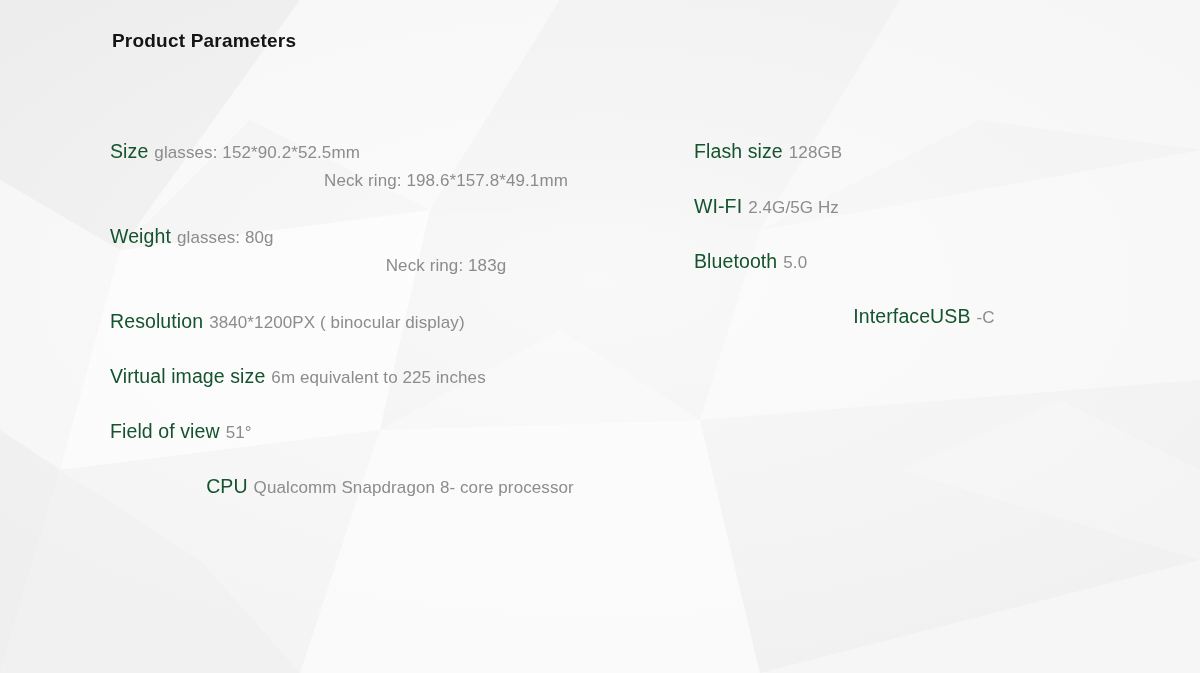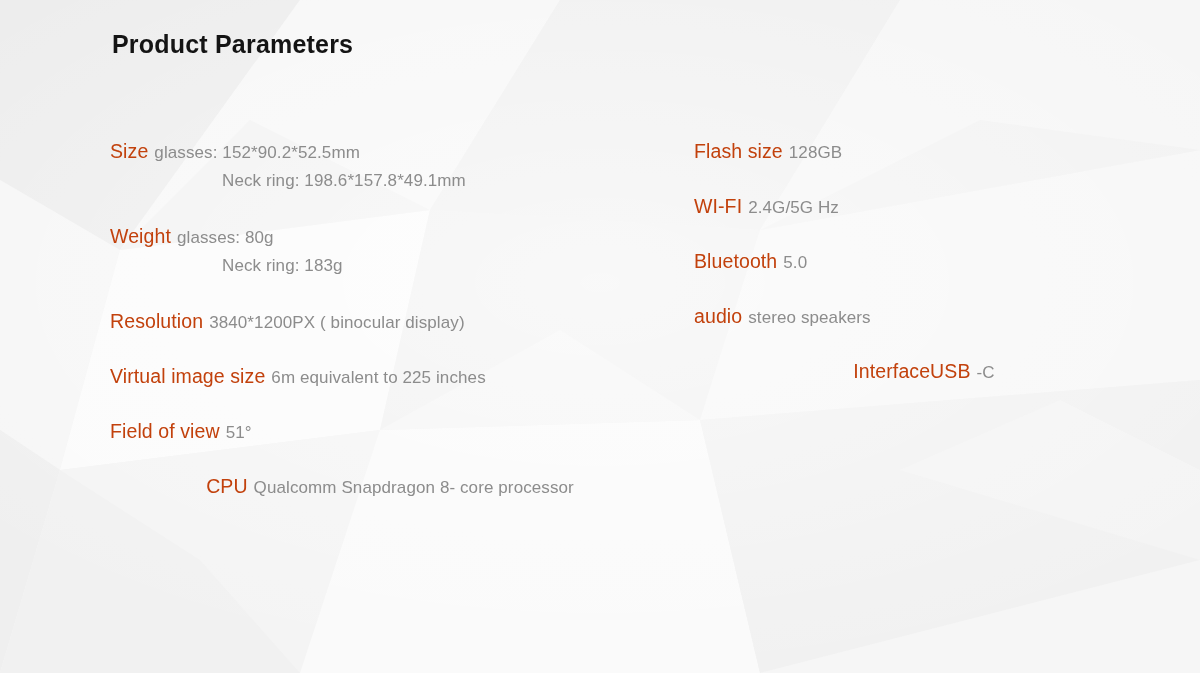--- a/index.html
+++ b/index.html
@@ -46,21 +46,21 @@
     position: absolute;
     left: 0; top: 0;
     width: 1200px;
     height: 673px;
   }
 
   #page-title {
     position: absolute;
     left: 112px;
     top: 30px;
-    font-size: 25px;
+    font-size: 19px;
     font-weight: bold;
     color: #141414;
     letter-spacing: 0.2px;
     white-space: nowrap;
     text-align: right;
   }
 
   .spec-column {
     position: absolute;
     top: 136px;
@@ -76,32 +76,33 @@
   .spec-row:last-child { margin-bottom: 0; text-align: center; }
 
   .spec-line {
     white-space: nowrap;
     line-height: 30px;
     height: 30px;
   }
 
   .spec-label {
     font-size: 19.5px;
-    color: #c2410c;
+    color: #14532d;
     letter-spacing: 0.1px;
   }
 
   .spec-value {
     font-size: 17px;
     color: #8c8c8c;
     letter-spacing: 0.1px;
   }
 
   .spec-line-extra {
     padding-left: 112px;
+    text-align: center;
   }
 
   .spec-gap {
     display: inline-block;
     width: 6px;
   }
 </style>
 </head>
 <body>
 
@@ -164,21 +165,18 @@
         <div class="spec-row">
           <div class="spec-line"><span class="spec-label">Flash size</span><span class="spec-gap"></span><span class="spec-value">128GB</span></div>
         </div>
         <div class="spec-row">
           <div class="spec-line"><span class="spec-label">WI-FI</span><span class="spec-gap"></span><span class="spec-value">2.4G/5G Hz</span></div>
         </div>
         <div class="spec-row">
           <div class="spec-line"><span class="spec-label">Bluetooth</span><span class="spec-gap"></span><span class="spec-value">5.0</span></div>
         </div>
         <div class="spec-row">
-          <div class="spec-line"><span class="spec-label">audio</span><span class="spec-gap"></span><span class="spec-value">stereo speakers</span></div>
-        </div>
-        <div class="spec-row">
           <div class="spec-line"><span class="spec-label">InterfaceUSB</span><span class="spec-gap"></span><span class="spec-value">-C</span></div>
         </div>
       </div>
 
   </div>
 </div>
 
 </body></html>

